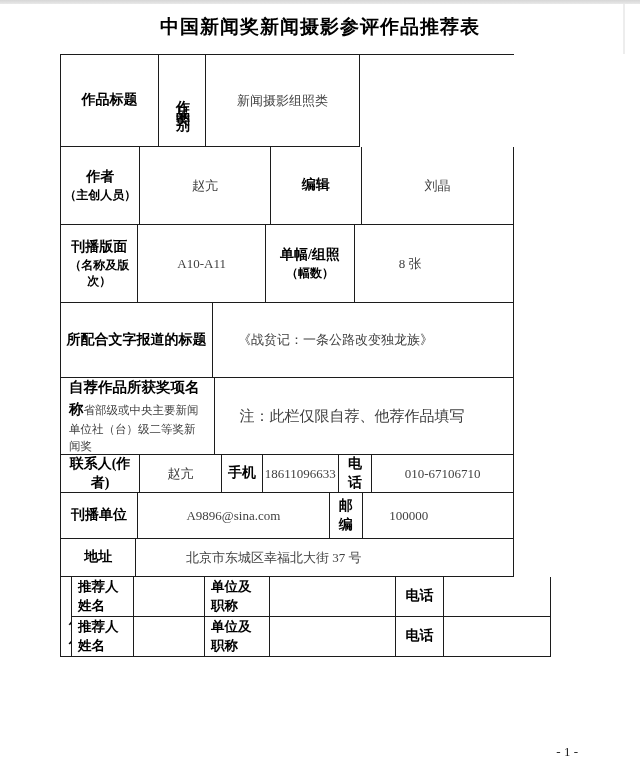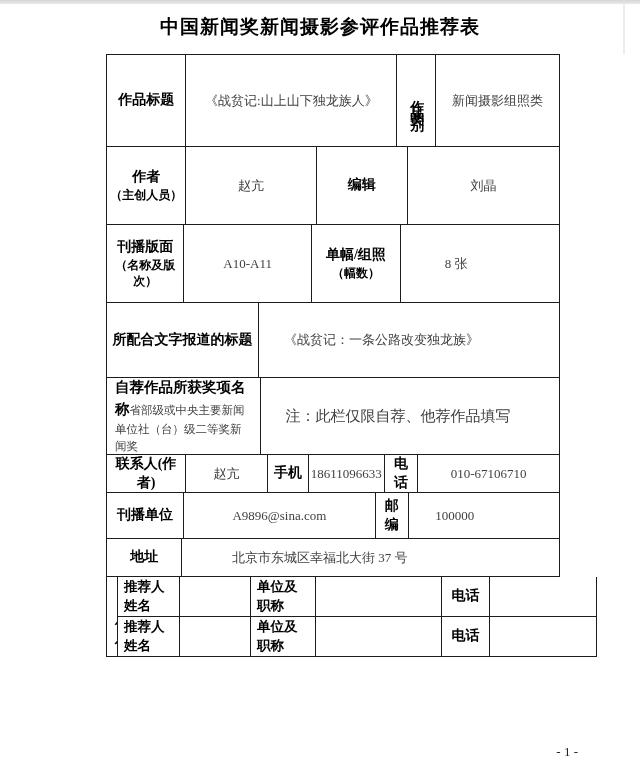--- a/index.html
+++ b/index.html
@@ -7,21 +7,21 @@
   body { font-family: "Liberation Serif", "DejaVu Serif", serif; color: #000; position: relative; }
 
   .top-bar { position: absolute; left: 0; top: 0; width: 640px; height: 4px;
              background: linear-gradient(#d6d6d6, #e9e9e9); }
   .edge-mark { position: absolute; left: 623px; top: 4px; width: 2px; height: 50px; background: #ededed; }
 
   .title { position: absolute; left: 0; top: 14px; width: 640px; text-align: center;
            font-size: 19px; font-weight: bold; letter-spacing: 1px; }
 
   .tbl { position: absolute; left: 60px; top: 54px; width: 454px;
-         border-top: 1.5px solid #1c1c1c; border-left: 1.5px solid #1c1c1c; margin-left: 46px; }
+         border-top: 1.5px solid #1c1c1c; border-left: 1.5px solid #1c1c1c; }
   .row { display: flex; width: 100%; }
   .cell { display: flex; flex-direction: column; justify-content: center; align-items: center;
           text-align: center; border-right: 1.5px solid #1c1c1c; border-bottom: 1.5px solid #1c1c1c;
           font-size: 13px; color: #3f3f3f; line-height: 1.35; padding: 2px; overflow: hidden; }
   .b   { font-weight: bold; font-size: 14px; color: #000; }
   .sub { font-weight: bold; font-size: 12px; color: #000; }
   .vert { writing-mode: vertical-lr; letter-spacing: 6px; font-weight: bold; font-size: 14px; color:#000; }
   .stack { display: block; width: 1.1em; word-break: break-all; line-height: 1.3;
            font-weight: bold; font-size: 14px; color: #000; text-align: center; }
   .leftcell { align-items: flex-start; text-align: left; }
@@ -42,21 +42,20 @@
 <div>
   <div class="top-bar"></div>
   <div class="edge-mark"></div>
 
   <div class="title">中国新闻奖新闻摄影参评作品推荐表</div>
 
   <div class="tbl">
 
     <div class="row" style="height:92px">
       <div class="cell b" style="width:98px">作品标题</div>
-      <div class="cell" style="width:263px">《战贫记:山上山下独龙族人》</div>
       <div class="cell" style="width:47px">
         <span class="vert">作品类别</span>
       </div>
       <div class="cell" style="width:154px">新闻摄影组照类</div>
     </div>
 
     <div class="row" style="height:78px">
       <div class="cell" style="width:98px">
         <span class="b">作者</span>
         <span class="sub">（主创人员）</span>

